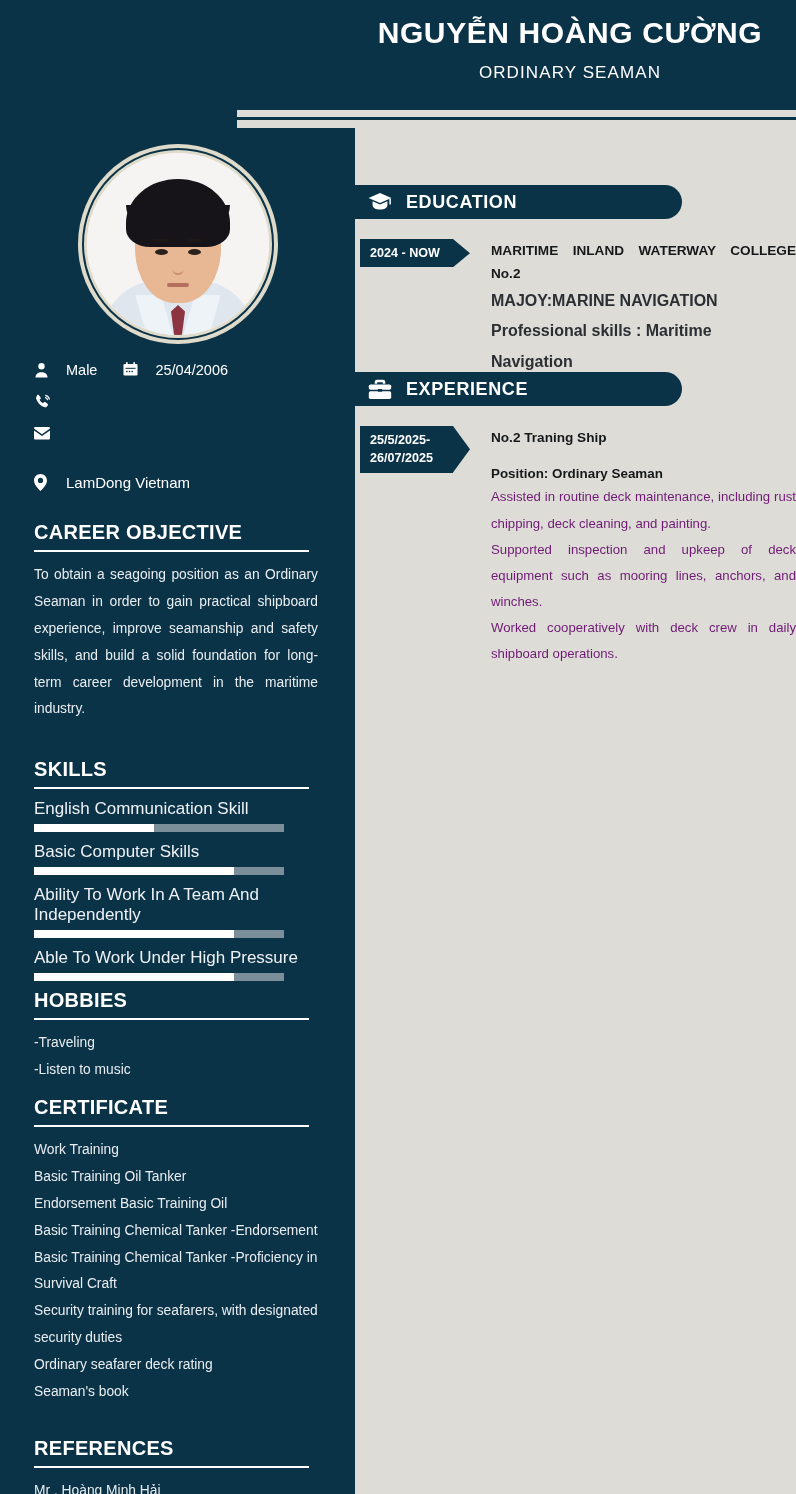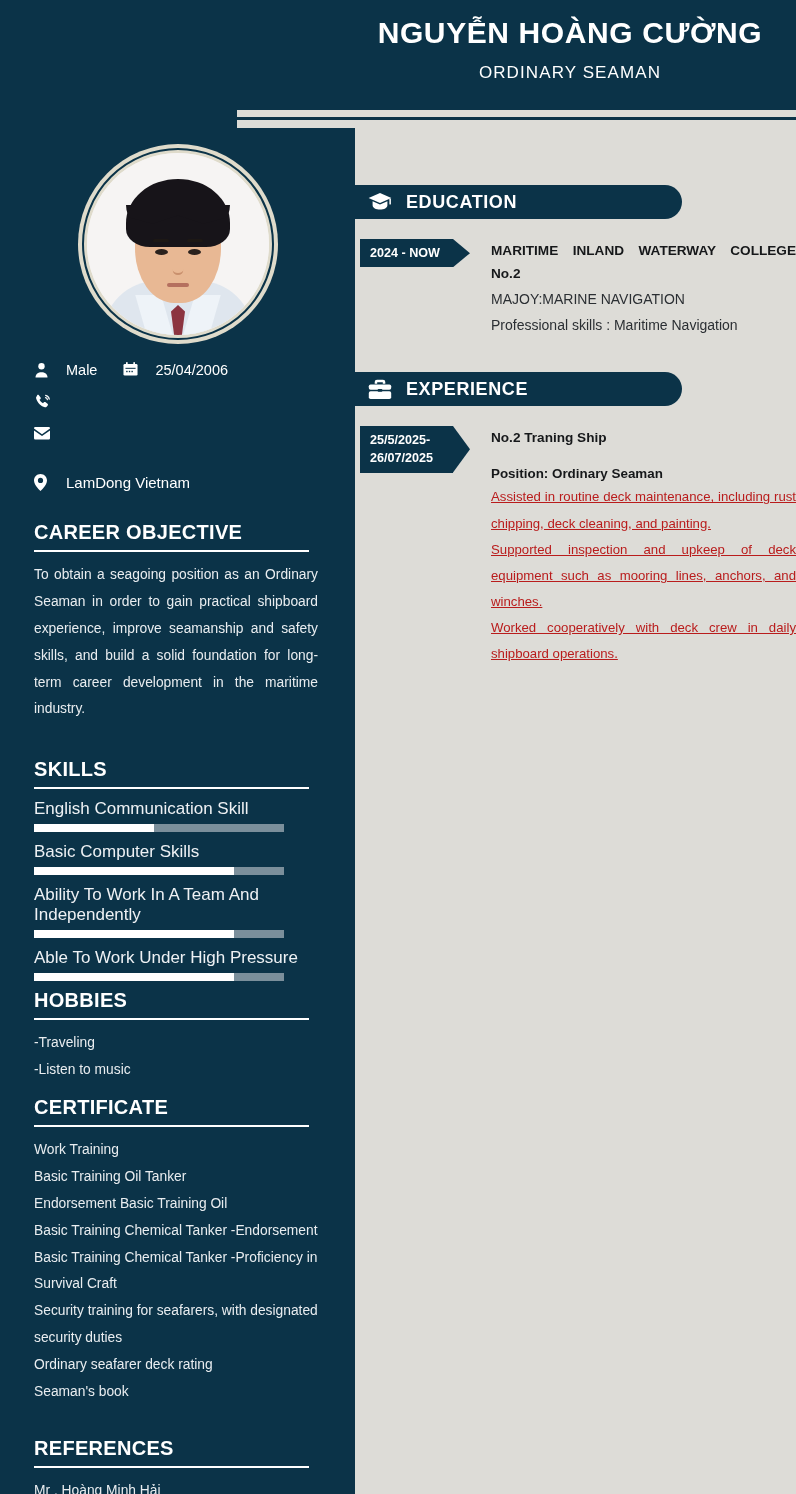--- a/index.html
+++ b/index.html
@@ -322,37 +322,37 @@
     flex: 1 1 auto;
   }
   .e-title {
     font-size: 13.6px;
     font-weight: bold;
     color: #16181a;
     line-height: 1.72;
     text-align: justify;
   }
   .e-sub {
-    font-size: 14px;
+    font-size: 16px;
     color: #2b2f33;
     line-height: 1.9;
+    font-weight: bold;
   }
   .e-pos {
     font-size: 13.4px;
     font-weight: bold;
     color: #16181a;
     margin-top: 17px;
     margin-bottom: 3px;
   }
   .e-para {
     font-size: 13.2px;
-    color: #b91c1c;
+    color: #701a75;
     line-height: 1.98;
     text-align: justify;
-    text-decoration: underline;
   }
 </style>
 </head>
 <body>
 
 <div id="page">
 
   <div class="header">
     <div class="header-text">
       <div class="name">NGUYỄN HOÀNG CƯỜNG</div>

